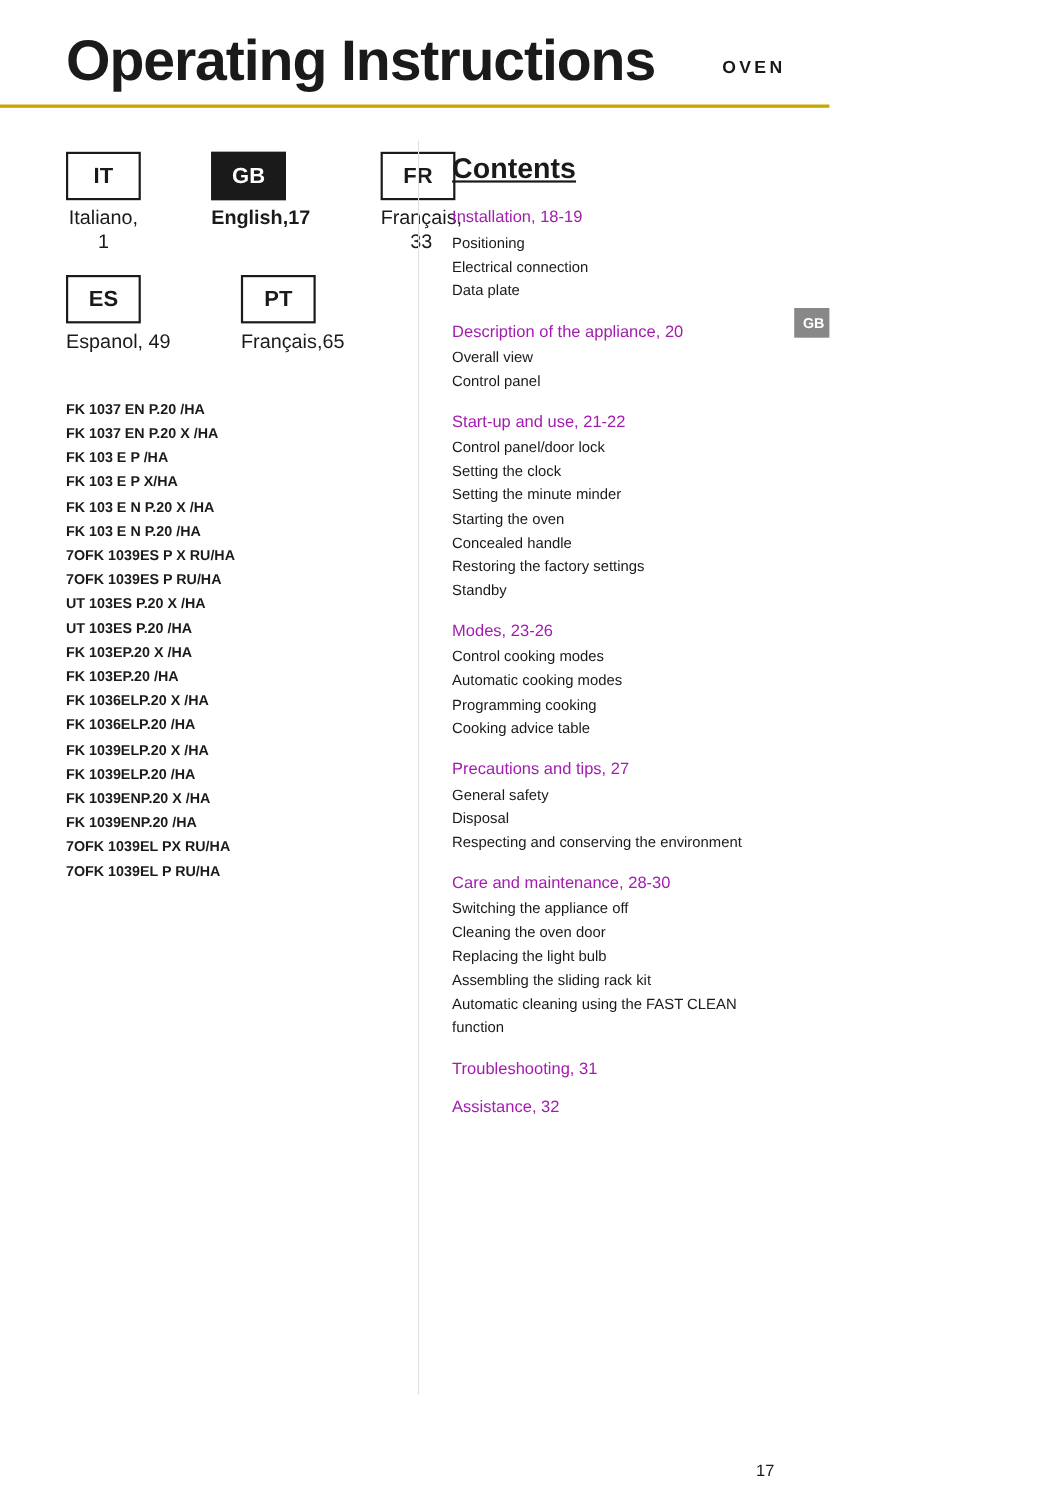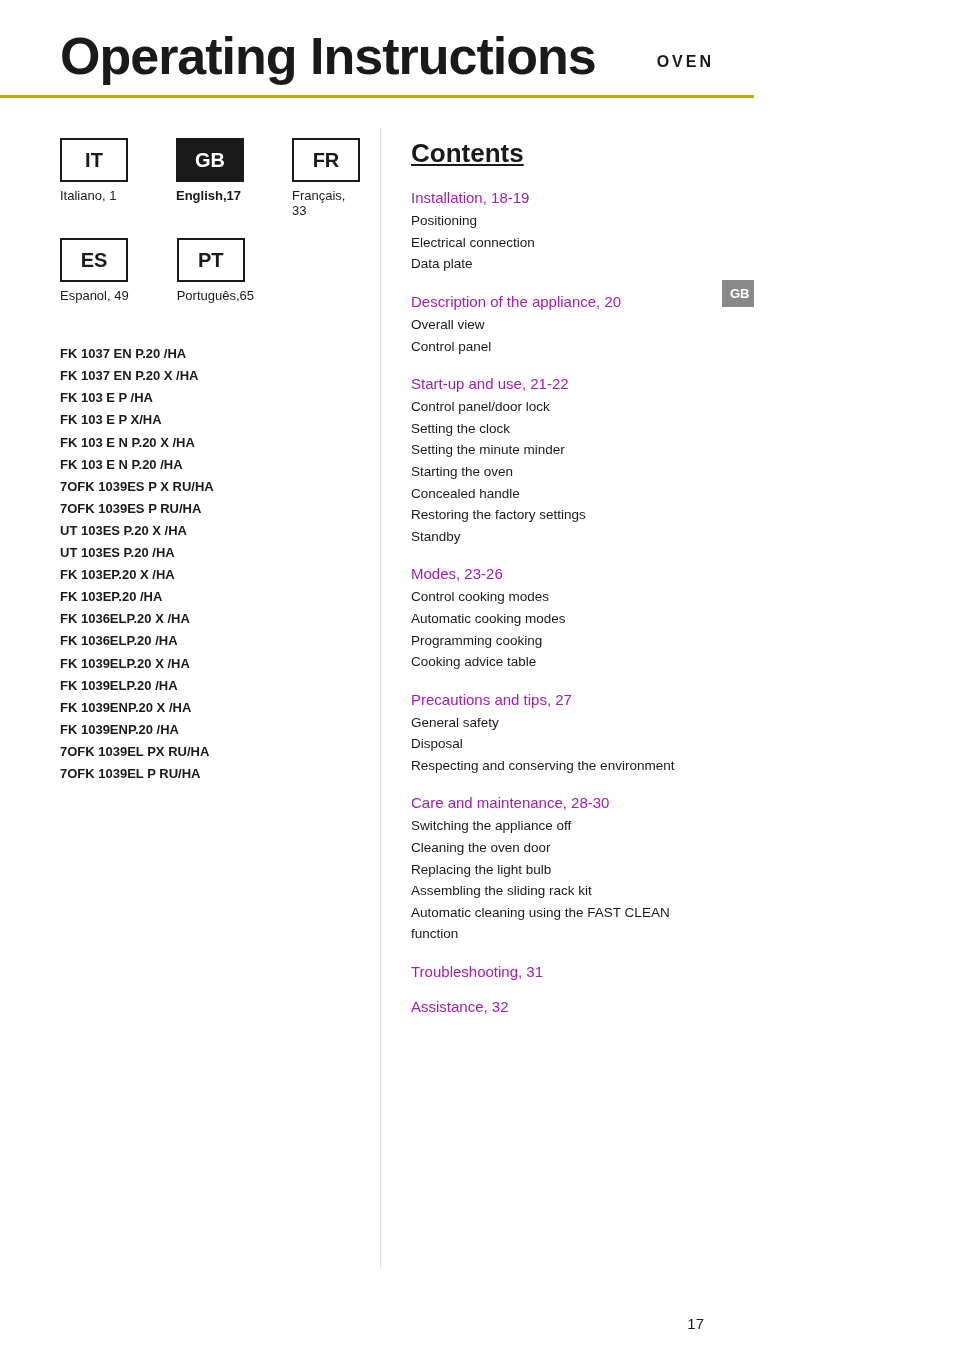--- a/index.html
+++ b/index.html
@@ -75,21 +75,21 @@
     
     .left-column {
       width: 380px;
       padding: 10px 30px 10px 60px;
       flex-shrink: 0;
     }
 
     .flag-row {
       display: flex;
       align-items: flex-start;
-      gap: 48px;
+      gap: 64px;
       margin-bottom: 20px;
       width: 100%;
     }
 
     .flag-item {
       display: flex;
       flex-direction: column;
       align-items: flex-start;
       gap: 6px;
     }
@@ -106,22 +106,23 @@
       color: #1a1a1a;
       background: #fff;
     }
 
     .flag-box.filled {
       background: #1a1a1a;
       color: #fff;
     }
 
     .flag-label {
-      font-size: 13px;
-      color: #1a1a1a;
+      font-size: 18px;
+      color: #1a1a1a;
+      text-align: center;
     }
 
     .flag-label.bold {
       font-weight: bold;
     }
 
     
     .model-numbers {
       margin-top: 40px;
     }
@@ -162,21 +163,21 @@
     .toc-item {
       font-size: 13.5px;
       color: #1a1a1a;
       line-height: 1.6;
       margin-left: 0;
     }
 
     
     .page-number {
       position: absolute;
-      bottom: 18px;
+      bottom: 4px;
       right: 50px;
       font-size: 15px;
       color: #1a1a1a;
     }
   </style>
 </head>
 <body>
 
 <div class="page-container">
 
@@ -206,21 +207,21 @@
         </div>
       </div>
 
       <div class="flag-row">
         <div class="flag-item">
           <div class="flag-box">ES</div>
           <span class="flag-label">Espanol, 49</span>
         </div>
         <div class="flag-item">
           <div class="flag-box">PT</div>
-          <span class="flag-label">Português,65</span>
+          <span class="flag-label">Français,65</span>
         </div>
       </div>
 
       <div class="model-numbers">
         <p id="model-list-render">FK 1037 EN P.20 /HA<br>FK 1037 EN P.20 X /HA<br>FK 103 E P /HA<br>FK 103 E P X/HA<br>FK 103 E N P.20 X /HA<br>FK 103 E N P.20 /HA<br>7OFK 1039ES P X RU/HA<br>7OFK 1039ES P RU/HA<br>UT 103ES P.20 X /HA<br>UT 103ES P.20 /HA<br>FK 103EP.20 X /HA<br>FK 103EP.20 /HA<br>FK 1036ELP.20 X /HA<br>FK 1036ELP.20 /HA<br>FK 1039ELP.20 X /HA<br>FK 1039ELP.20 /HA<br>FK 1039ENP.20 X /HA<br>FK 1039ENP.20 /HA<br>7OFK 1039EL PX RU/HA<br>7OFK 1039EL P RU/HA</p>
       </div>
 
     </div>
 
     <div class="right-column">

